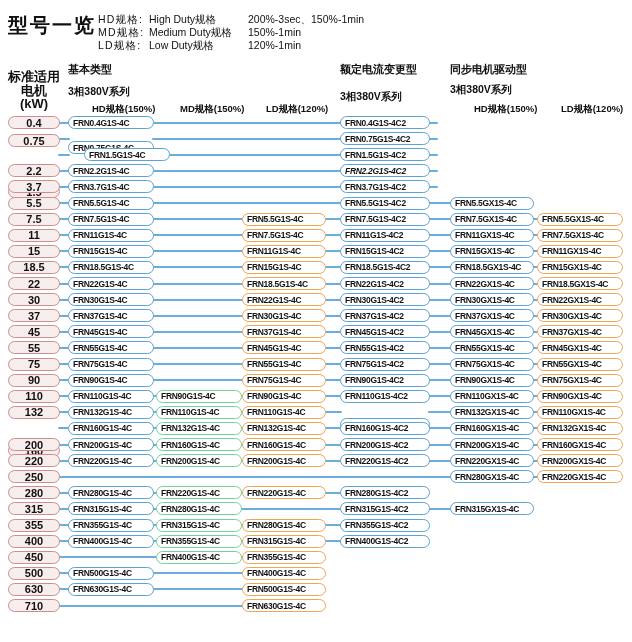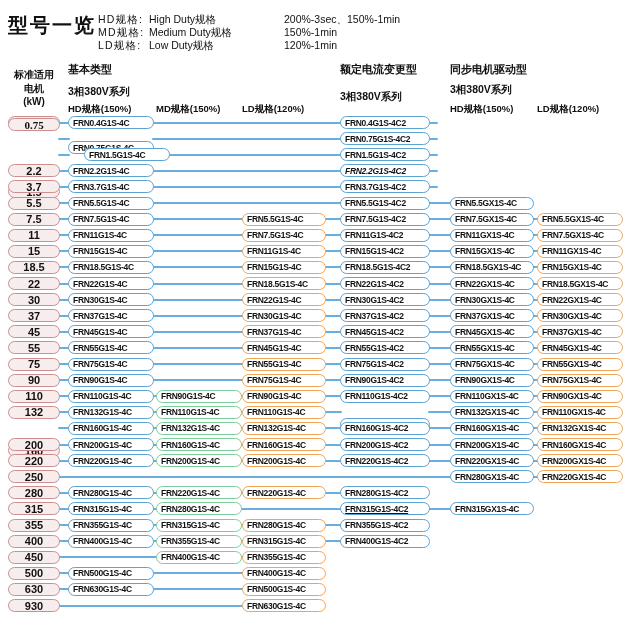--- a/index.html
+++ b/index.html
@@ -7,26 +7,26 @@
     --kwb:#cb8f8f; --kwf:#f8eded; --ink:#111;
   }
   html,body{margin:0;padding:0;}
   body{width:632px;height:642px;background:#fff;font-family:"Liberation Sans",sans-serif;color:var(--ink);position:relative;overflow:hidden;}
   .page{position:absolute;inset:0;}
   .title{position:absolute;left:8px;top:12px;font-size:20px;font-weight:bold;letter-spacing:2px;}
   .legend{position:absolute;left:0;top:9px;font-size:10.5px;}
   .lg-row{position:absolute;height:13px;white-space:nowrap;}
   .lg-label{position:absolute;left:98px;letter-spacing:1.2px;}
   .lg-desc{position:absolute;left:149px;}
-  .lg-val{position:absolute;left:248px;margin-left:36px;}
+  .lg-val{position:absolute;left:248px;}
   .hdr{position:absolute;font-weight:bold;white-space:nowrap;}
-  .hdr-motor{font-size:10px;text-align:center;width:60px;left:4px;}
+  .hdr-motor{font-size:13px;text-align:center;width:60px;left:4px;}
   .hdr-title{font-size:11px;}
   .hdr-series{font-size:10.5px;}
-  .hdr-spec{font-size:9.5px;}
+  .hdr-spec{font-size:9.5px;margin-left:24px;}
   .pill{position:absolute;height:13px;box-sizing:border-box;background:#fff;border:1.4px solid var(--blue);
         border-radius:7px;font-size:8.5px;font-weight:bold;letter-spacing:-0.3px;
         display:flex;align-items:center;padding-left:4px;white-space:nowrap;overflow:hidden;}
   .pill.blue{border-color:var(--blue);}
   .pill.green{border-color:var(--green);}
   .pill.orange{border-color:var(--orange);}
   .pill.kw{border-color:var(--kwb);background:var(--kwf);justify-content:center;padding-left:0;font-size:11px;letter-spacing:0;}
   .cline{position:absolute;height:2px;background:var(--line);border-radius:1px;}
 </style>
 </head>
@@ -77,21 +77,21 @@
   <div id="matrix">
       <div class="cline" style="left: 58px; top: 121.5px; width: 12px;"></div>
       <div class="cline" style="left: 152px; top: 121.5px; width: 190px;"></div>
       <div class="cline" style="left: 429px; top: 121.5px; width: 9px;"></div>
       <div class="pill kw" style="left: 8px; top: 116px; width: 52px;">0.4</div>
       <div class="pill blue" style="left: 68px; top: 116px; width: 86px;">FRN0.4G1S-4C</div>
       <div class="pill blue" style="left: 340px; top: 116px; width: 90px;">FRN0.4G1S-4C2</div>
       <div class="cline" style="left: 58px; top: 137.6px; width: 12px;"></div>
       <div class="cline" style="left: 152px; top: 137.6px; width: 190px;"></div>
       <div class="cline" style="left: 429px; top: 137.6px; width: 9px;"></div>
-      <div class="pill kw" style="left: 8px; top: 118px; width: 52px; font-family: Liberation Serif, serif;">0.75</div>
+      <div class="pill kw" style="left: 8px; top: 134px; width: 52px;">0.75</div>
       <div class="pill blue" style="left: 68px; top: 141px; width: 86px;">FRN0.75G1S-4C</div>
       <div class="pill blue" style="left: 340px; top: 132.1px; width: 90px;">FRN0.75G1S-4C2</div>
       <div class="cline" style="left: 58px; top: 153.7px; width: 12px;"></div>
       <div class="cline" style="left: 152px; top: 153.7px; width: 190px;"></div>
       <div class="cline" style="left: 429px; top: 153.7px; width: 9px;"></div>
       <div class="pill kw" style="left: 8px; top: 148.2px; width: 52px; margin-top: 37px;">1.5</div>
       <div class="pill blue" style="left: 68px; top: 148.2px; width: 86px; margin-left: 16px;">FRN1.5G1S-4C</div>
       <div class="pill blue" style="left: 340px; top: 148.2px; width: 90px;">FRN1.5G1S-4C2</div>
       <div class="cline" style="left: 58px; top: 169.8px; width: 12px;"></div>
       <div class="cline" style="left: 152px; top: 169.8px; width: 190px;"></div>
@@ -312,21 +312,21 @@
       <div class="pill green" style="left: 156px; top: 486.3px; width: 86px;">FRN220G1S-4C</div>
       <div class="pill orange" style="left: 242px; top: 486.3px; width: 84px;">FRN220G1S-4C</div>
       <div class="pill blue" style="left: 340px; top: 486.3px; width: 90px;">FRN280G1S-4C2</div>
       <div class="cline" style="left: 58px; top: 507.9px; width: 12px;"></div>
       <div class="cline" style="left: 152px; top: 507.9px; width: 6px;"></div>
       <div class="cline" style="left: 240px; top: 507.9px; width: 102px;"></div>
       <div class="cline" style="left: 428px; top: 507.9px; width: 24px;"></div>
       <div class="pill kw" style="left: 8px; top: 502.4px; width: 52px;">315</div>
       <div class="pill blue" style="left: 68px; top: 502.4px; width: 86px;">FRN315G1S-4C</div>
       <div class="pill green" style="left: 156px; top: 502.4px; width: 86px;">FRN280G1S-4C</div>
-      <div class="pill blue" style="left: 340px; top: 502.4px; width: 90px; text-decoration: underline;">FRN315G1S-4C2</div>
+      <div class="pill blue" style="left: 340px; top: 502.4px; width: 90px;">FRN315G1S-4C2</div>
       <div class="pill blue" style="left: 450px; top: 502.4px; width: 84px;">FRN315GX1S-4C</div>
       <div class="cline" style="left: 58px; top: 524px; width: 12px;"></div>
       <div class="cline" style="left: 152px; top: 524px; width: 6px;"></div>
       <div class="cline" style="left: 240px; top: 524px; width: 4px;"></div>
       <div class="cline" style="left: 324px; top: 524px; width: 18px;"></div>
       <div class="pill kw" style="left: 8px; top: 518.5px; width: 52px;">355</div>
       <div class="pill blue" style="left: 68px; top: 518.5px; width: 86px;">FRN355G1S-4C</div>
       <div class="pill green" style="left: 156px; top: 518.5px; width: 86px;">FRN315G1S-4C</div>
       <div class="pill orange" style="left: 242px; top: 518.5px; width: 84px;">FRN280G1S-4C</div>
       <div class="pill blue" style="left: 340px; top: 518.5px; width: 90px;">FRN355G1S-4C2</div>
@@ -348,16 +348,16 @@
       <div class="cline" style="left: 152px; top: 572.3px; width: 92px;"></div>
       <div class="pill kw" style="left: 8px; top: 566.8px; width: 52px;">500</div>
       <div class="pill blue" style="left: 68px; top: 566.8px; width: 86px;">FRN500G1S-4C</div>
       <div class="pill orange" style="left: 242px; top: 566.8px; width: 84px;">FRN400G1S-4C</div>
       <div class="cline" style="left: 58px; top: 588.4px; width: 12px;"></div>
       <div class="cline" style="left: 152px; top: 588.4px; width: 92px;"></div>
       <div class="pill kw" style="left: 8px; top: 582.9px; width: 52px;">630</div>
       <div class="pill blue" style="left: 68px; top: 582.9px; width: 86px;">FRN630G1S-4C</div>
       <div class="pill orange" style="left: 242px; top: 582.9px; width: 84px;">FRN500G1S-4C</div>
       <div class="cline" style="left: 58px; top: 604.5px; width: 186px;"></div>
-      <div class="pill kw" style="left: 8px; top: 599px; width: 52px;">930</div>
+      <div class="pill kw" style="left: 8px; top: 599px; width: 52px;">710</div>
       <div class="pill orange" style="left: 242px; top: 599px; width: 84px;">FRN630G1S-4C</div>
     </div>
 </div>
 
 </body></html>

